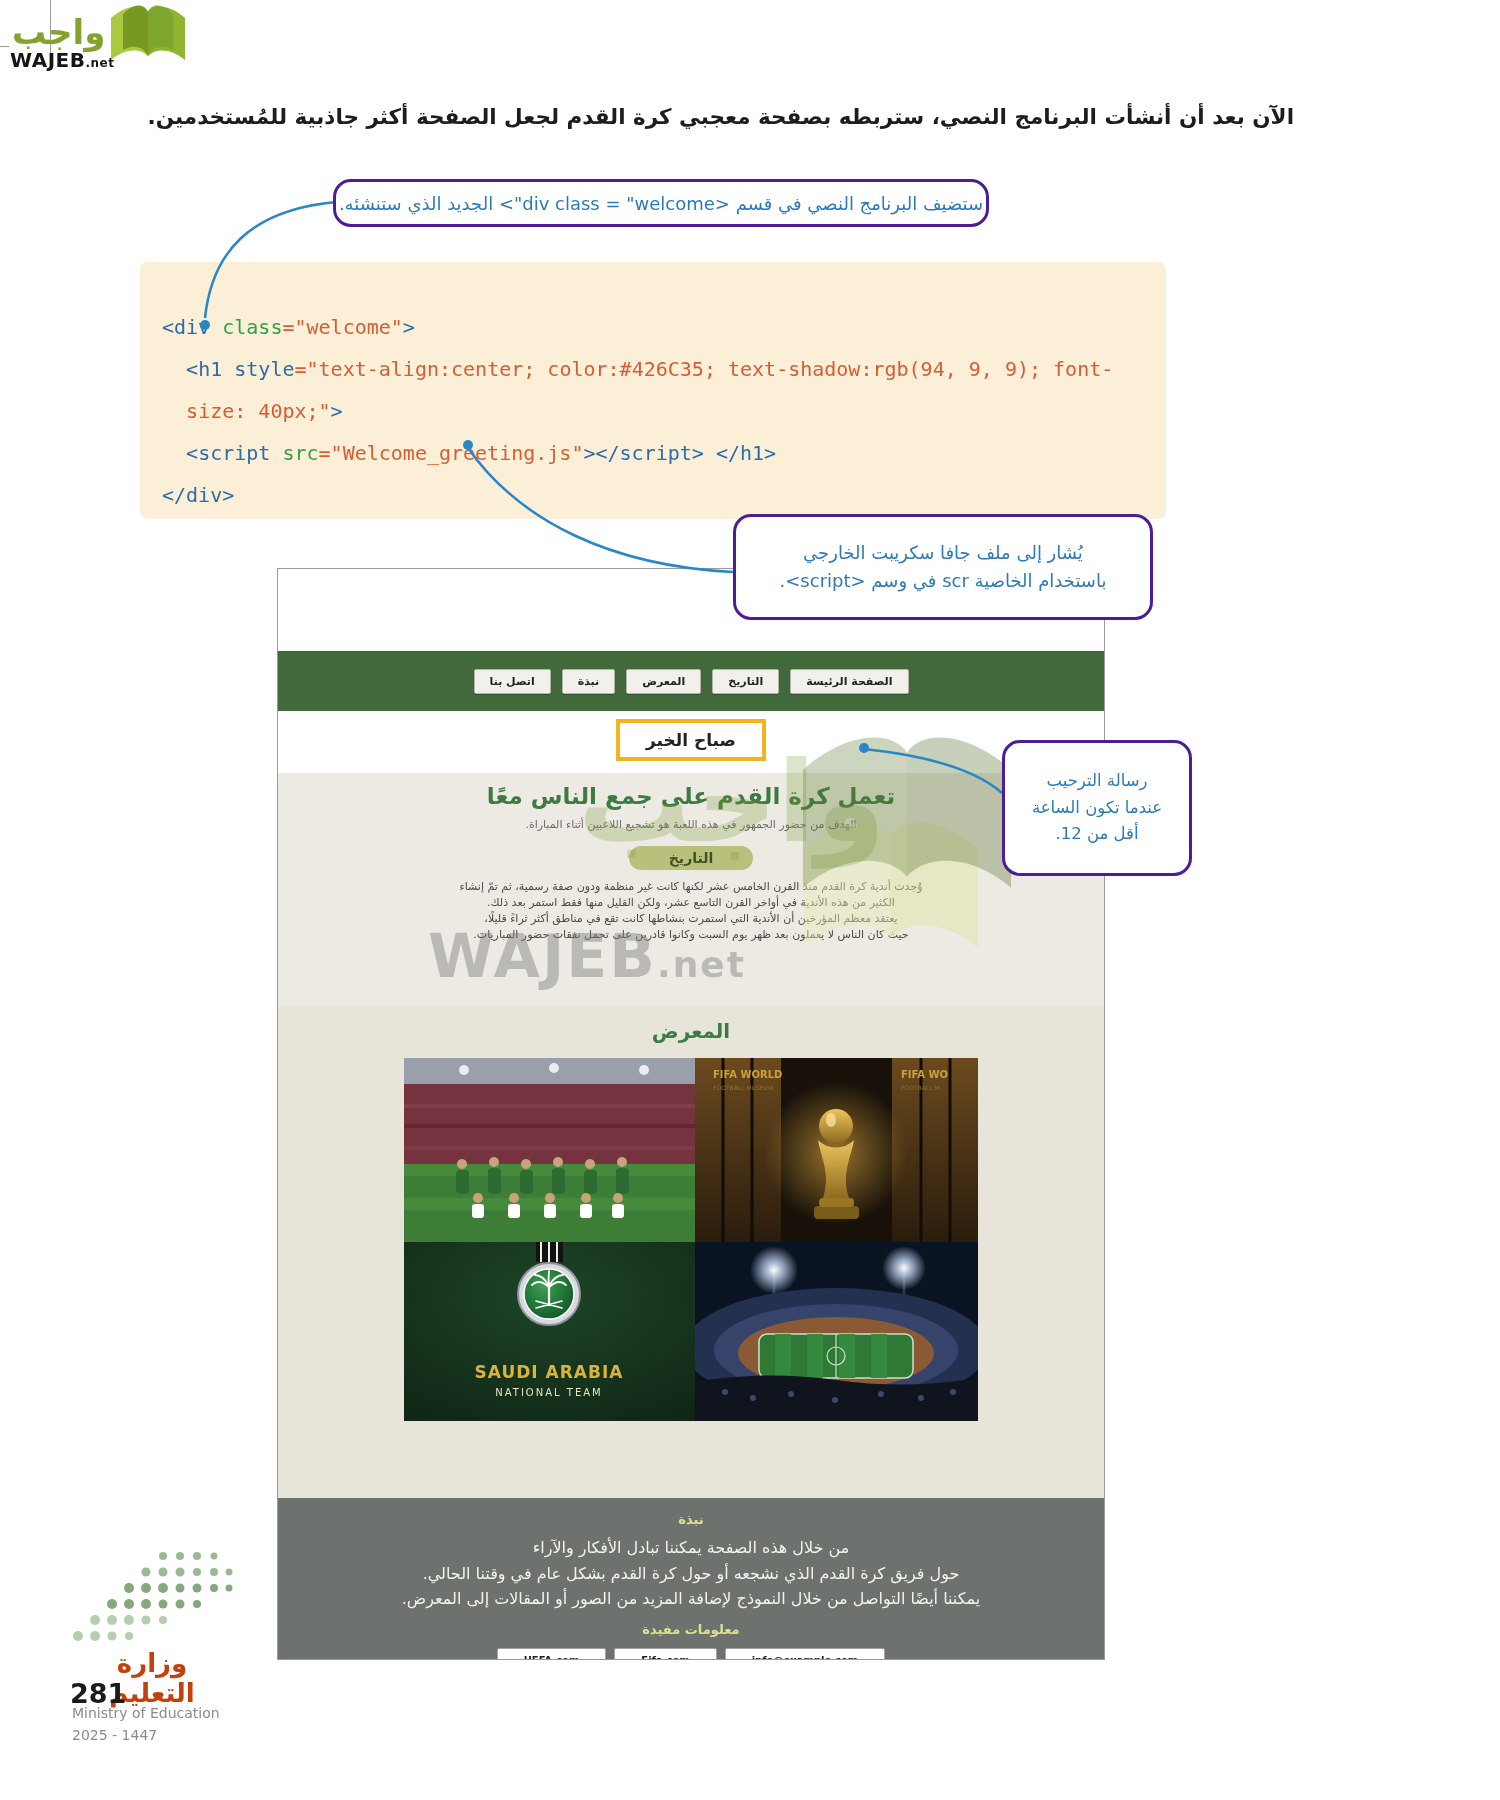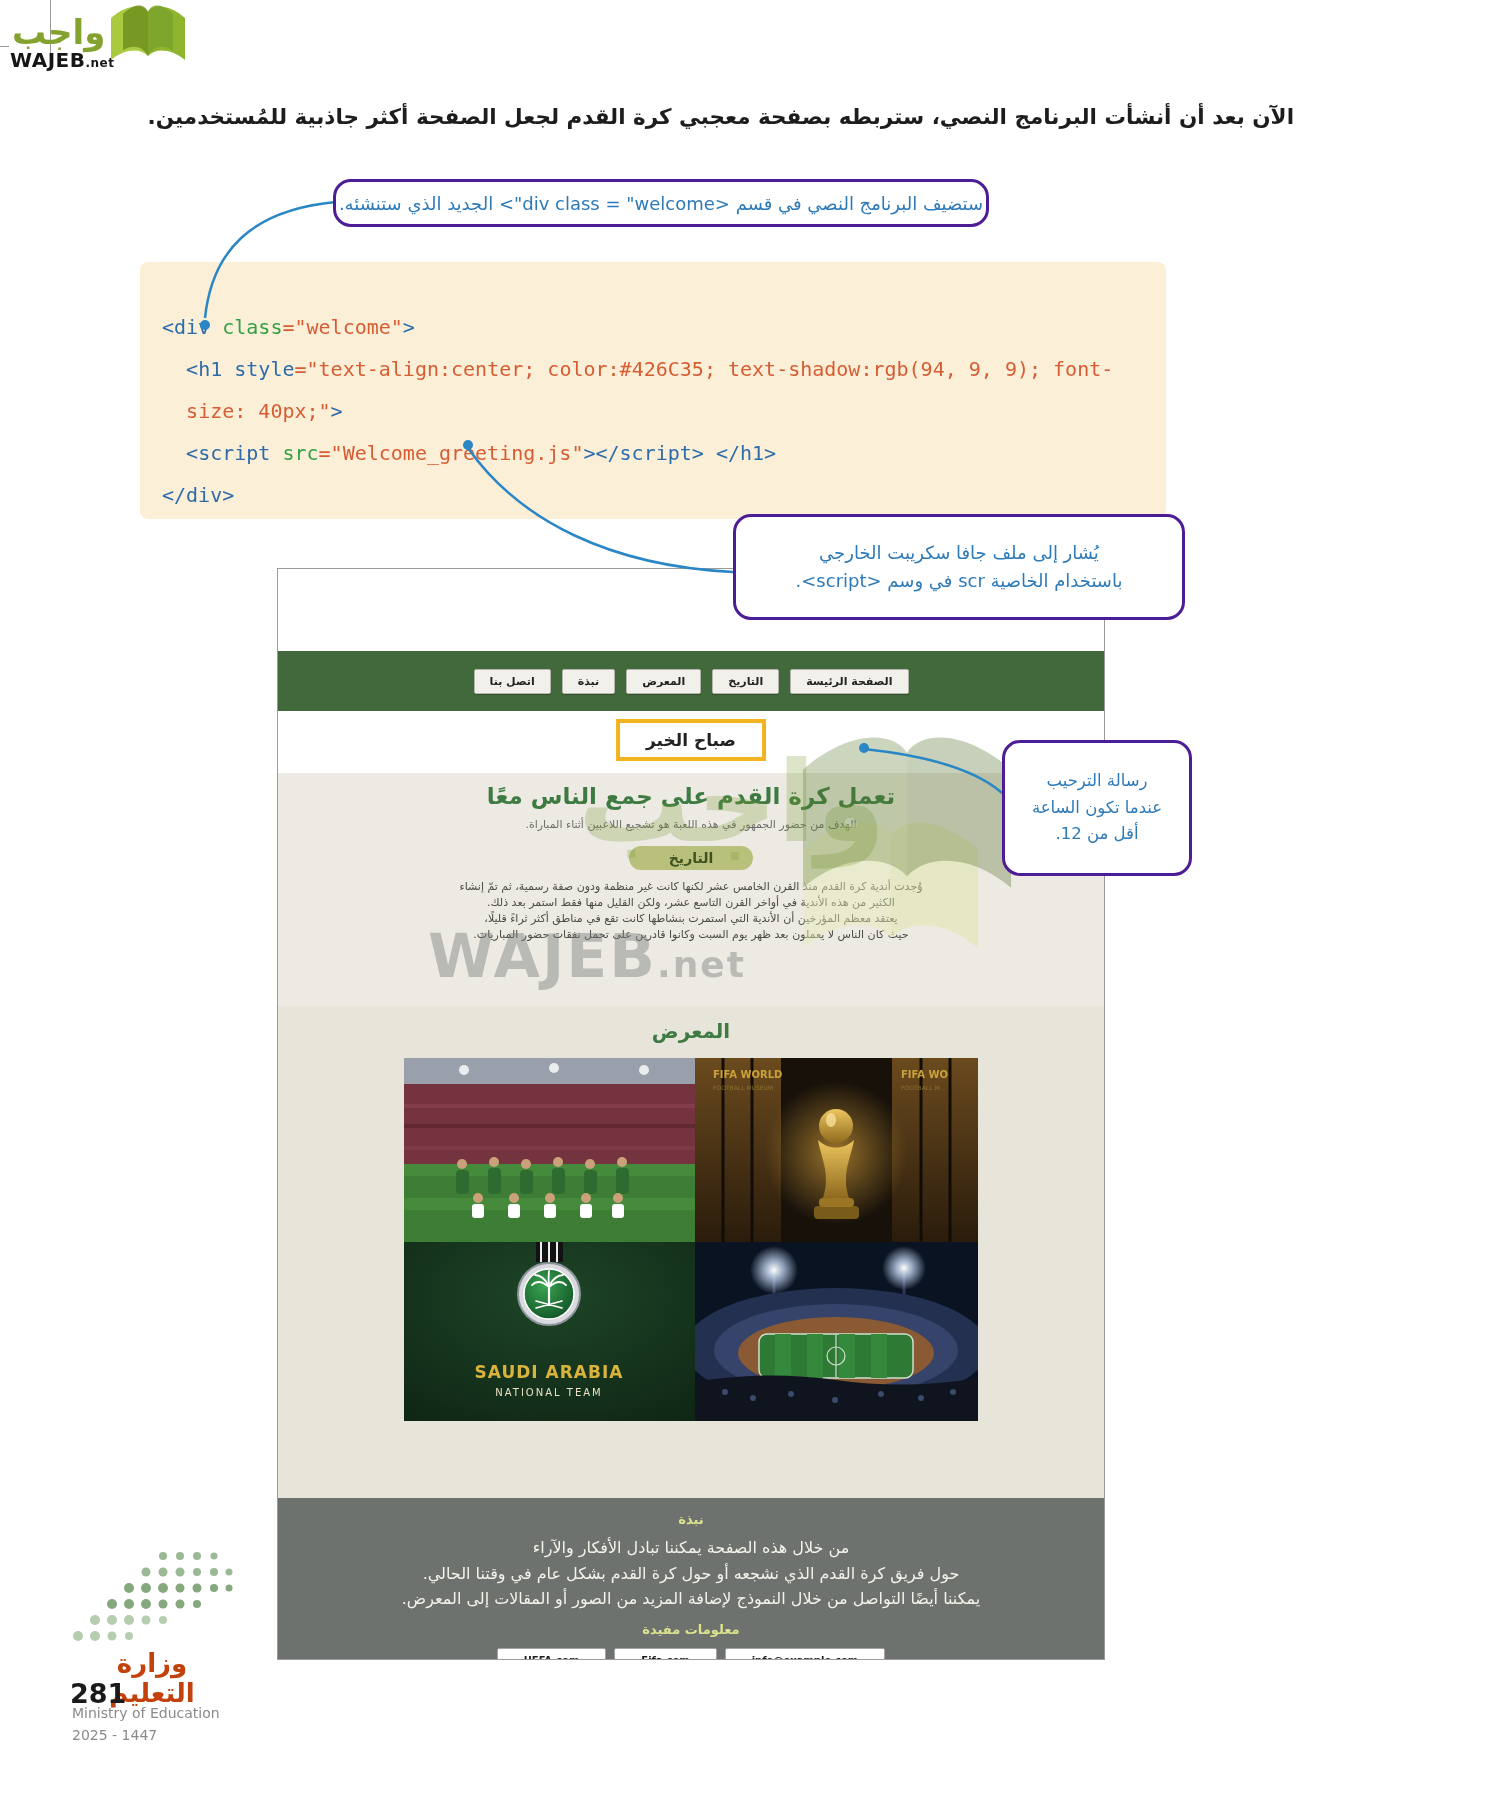--- a/index.html
+++ b/index.html
@@ -26,21 +26,21 @@
     font-size:21.5px; font-weight:bold; color:#1d1d1d; white-space:nowrap;
   }
 
   
   .bubble {
     background:#fff; border:3px solid #4c1d95; border-radius:18px;
     color:#2d7ab8; direction:rtl; text-align:center; z-index:5;
     display:flex; flex-direction:column; justify-content:center;
   }
   .bubble1 { left:333px; top:179px; width:656px; height:48px; font-size:18px; white-space:nowrap; }
-  .bubble2 { left:733px; top:514px; width:452px; height:106px; font-size:18px; line-height:1.55; }
+  .bubble2 { left:733px; top:514px; width:420px; height:106px; font-size:18px; line-height:1.55; }
   .bubble3 { left:1002px; top:740px; width:190px; height:136px; font-size:16.5px; line-height:1.6; }
 
   svg.connectors { left:0; top:0; z-index:4; pointer-events:none; }
 
   
   .codeblock {
     left:140px; top:262px; width:1026px; height:257px;
     background:#fcefd8; border-radius:8px; padding:44px 22px 0 22px; z-index:1;
   }
   .code-line { font-family:"DejaVu Sans Mono", monospace; font-size:20px; line-height:42px; white-space:pre; color:#444; }

